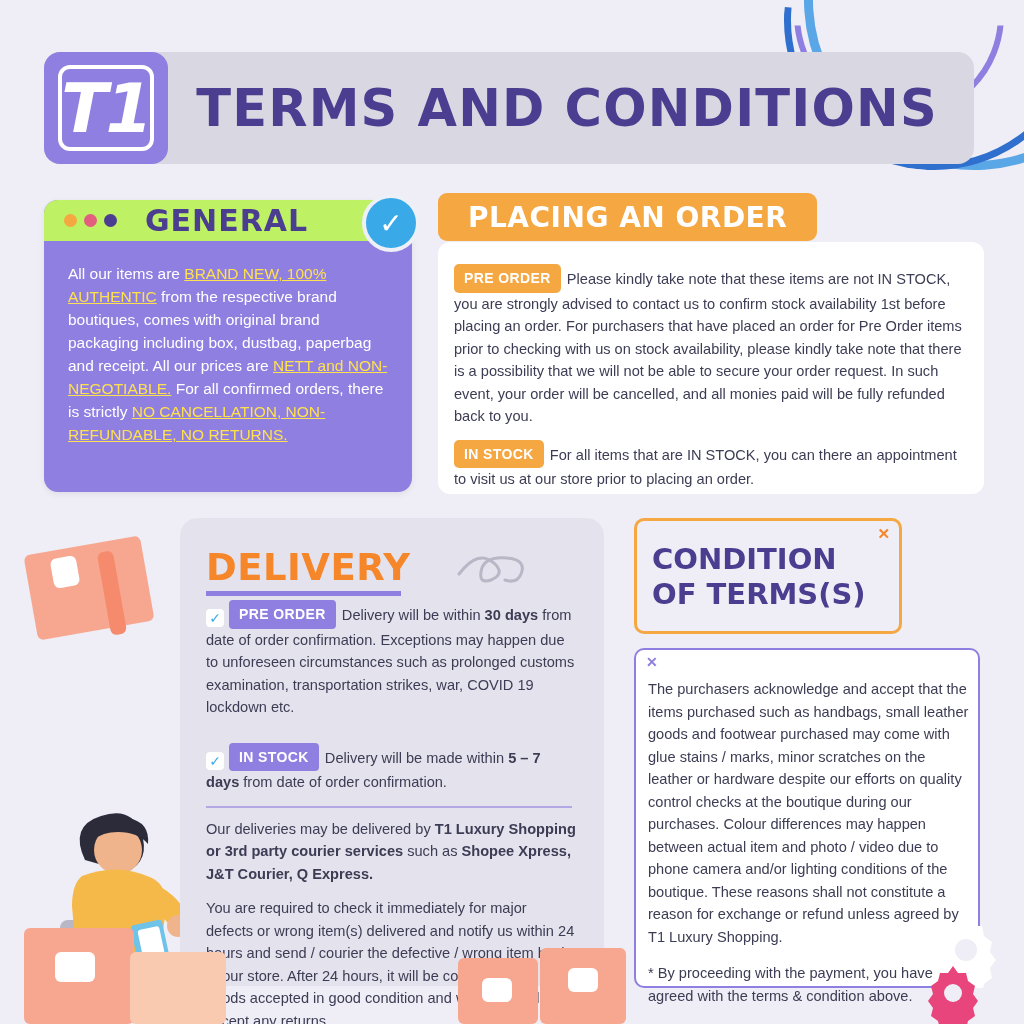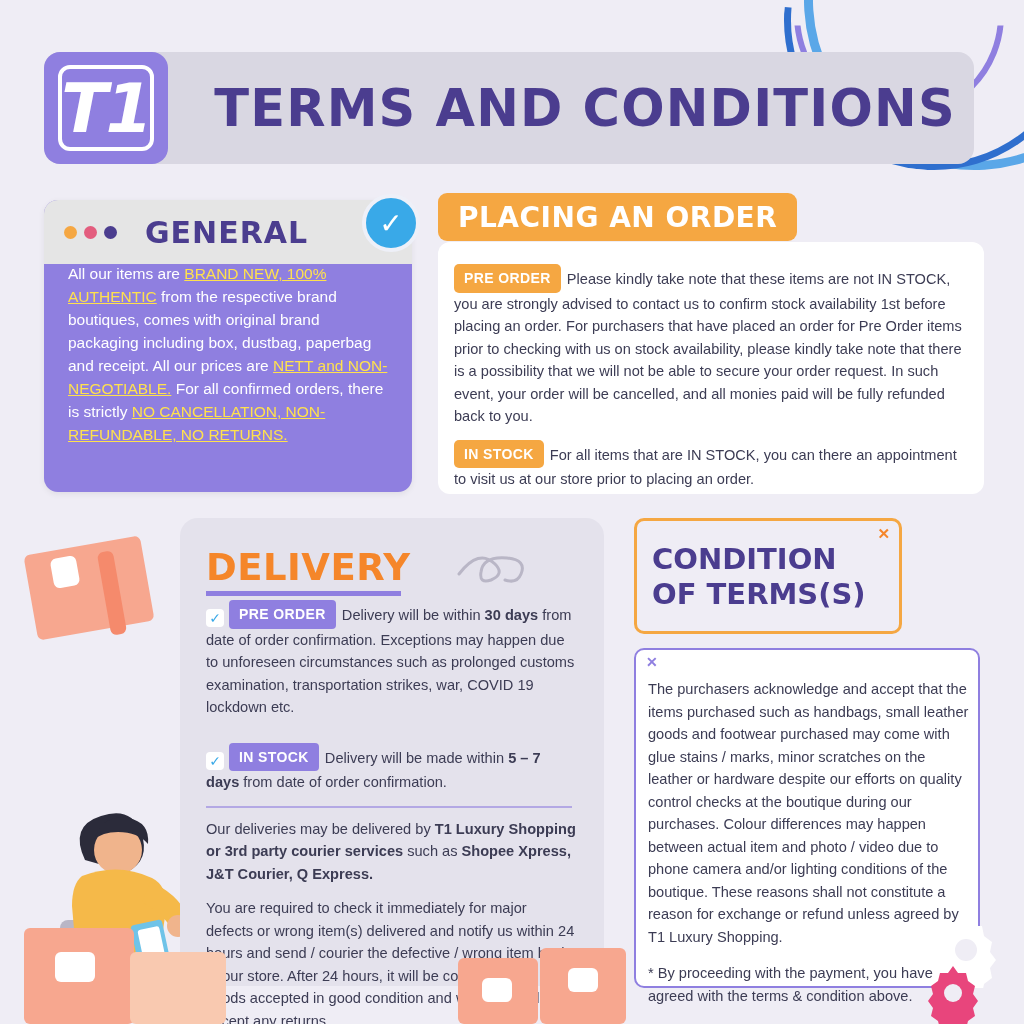--- a/index.html
+++ b/index.html
@@ -74,21 +74,21 @@
     display: flex; align-items: center; justify-content: center;
     color: #ffffff;
     font-size: 68px;
     font-weight: bold;
     font-style: italic;
     letter-spacing: -2px;
     font-family: "DejaVu Sans", sans-serif;
   }
   .header-title {
     position: absolute;
-    left: 190px; top: 52px;
+    left: 172px; top: 52px;
     width: 790px; height: 112px;
     display: flex; align-items: center; justify-content: center;
     color: #4b3d8f;
     font-size: 51px;
     font-weight: bold;
     letter-spacing: 1.2px;
     font-family: "DejaVu Sans", sans-serif;
     text-align: center;
   }
 
@@ -105,22 +105,22 @@
     position: absolute;
     left: 44px; top: 200px;
     width: 368px; height: 292px;
     background: #8f7fe0;
     border-radius: 14px;
     box-shadow: 0 2px 6px rgba(0,0,0,0.07);
   }
   .general-bar {
     position: absolute;
     left: 0; top: 0;
-    width: 368px; height: 64px;
-    background: #e5e5e5;
+    width: 368px; height: 41px;
+    background: #bef264;
     border-radius: 14px 14px 0 0;
     display: flex; align-items: center;
   }
   .dots { display: flex; gap: 7px; margin-left: 20px; }
   .dot { width: 13px; height: 13px; border-radius: 50%; }
   .dot-1 { background: #f5a742; }
   .dot-2 { background: #e35d7e; }
   .dot-3 { background: #4b3d8f; }
   .general-title {
     margin-left: 28px;
@@ -153,21 +153,21 @@
   .ul { text-decoration: underline; }
 
   
   .order-tab {
     position: absolute;
     left: 438px; top: 193px;
     height: 48px;
     background: #f5a742;
     border-radius: 9px;
     display: flex; align-items: center;
-    padding: 0 20px;
+    padding: 0 30px;
     font-size: 28px;
     letter-spacing: 0.5px;
   }
   .order-card {
     position: absolute;
     left: 438px; top: 242px;
     width: 546px; height: 252px;
     background: #ffffff;
     border-radius: 12px;
   }

